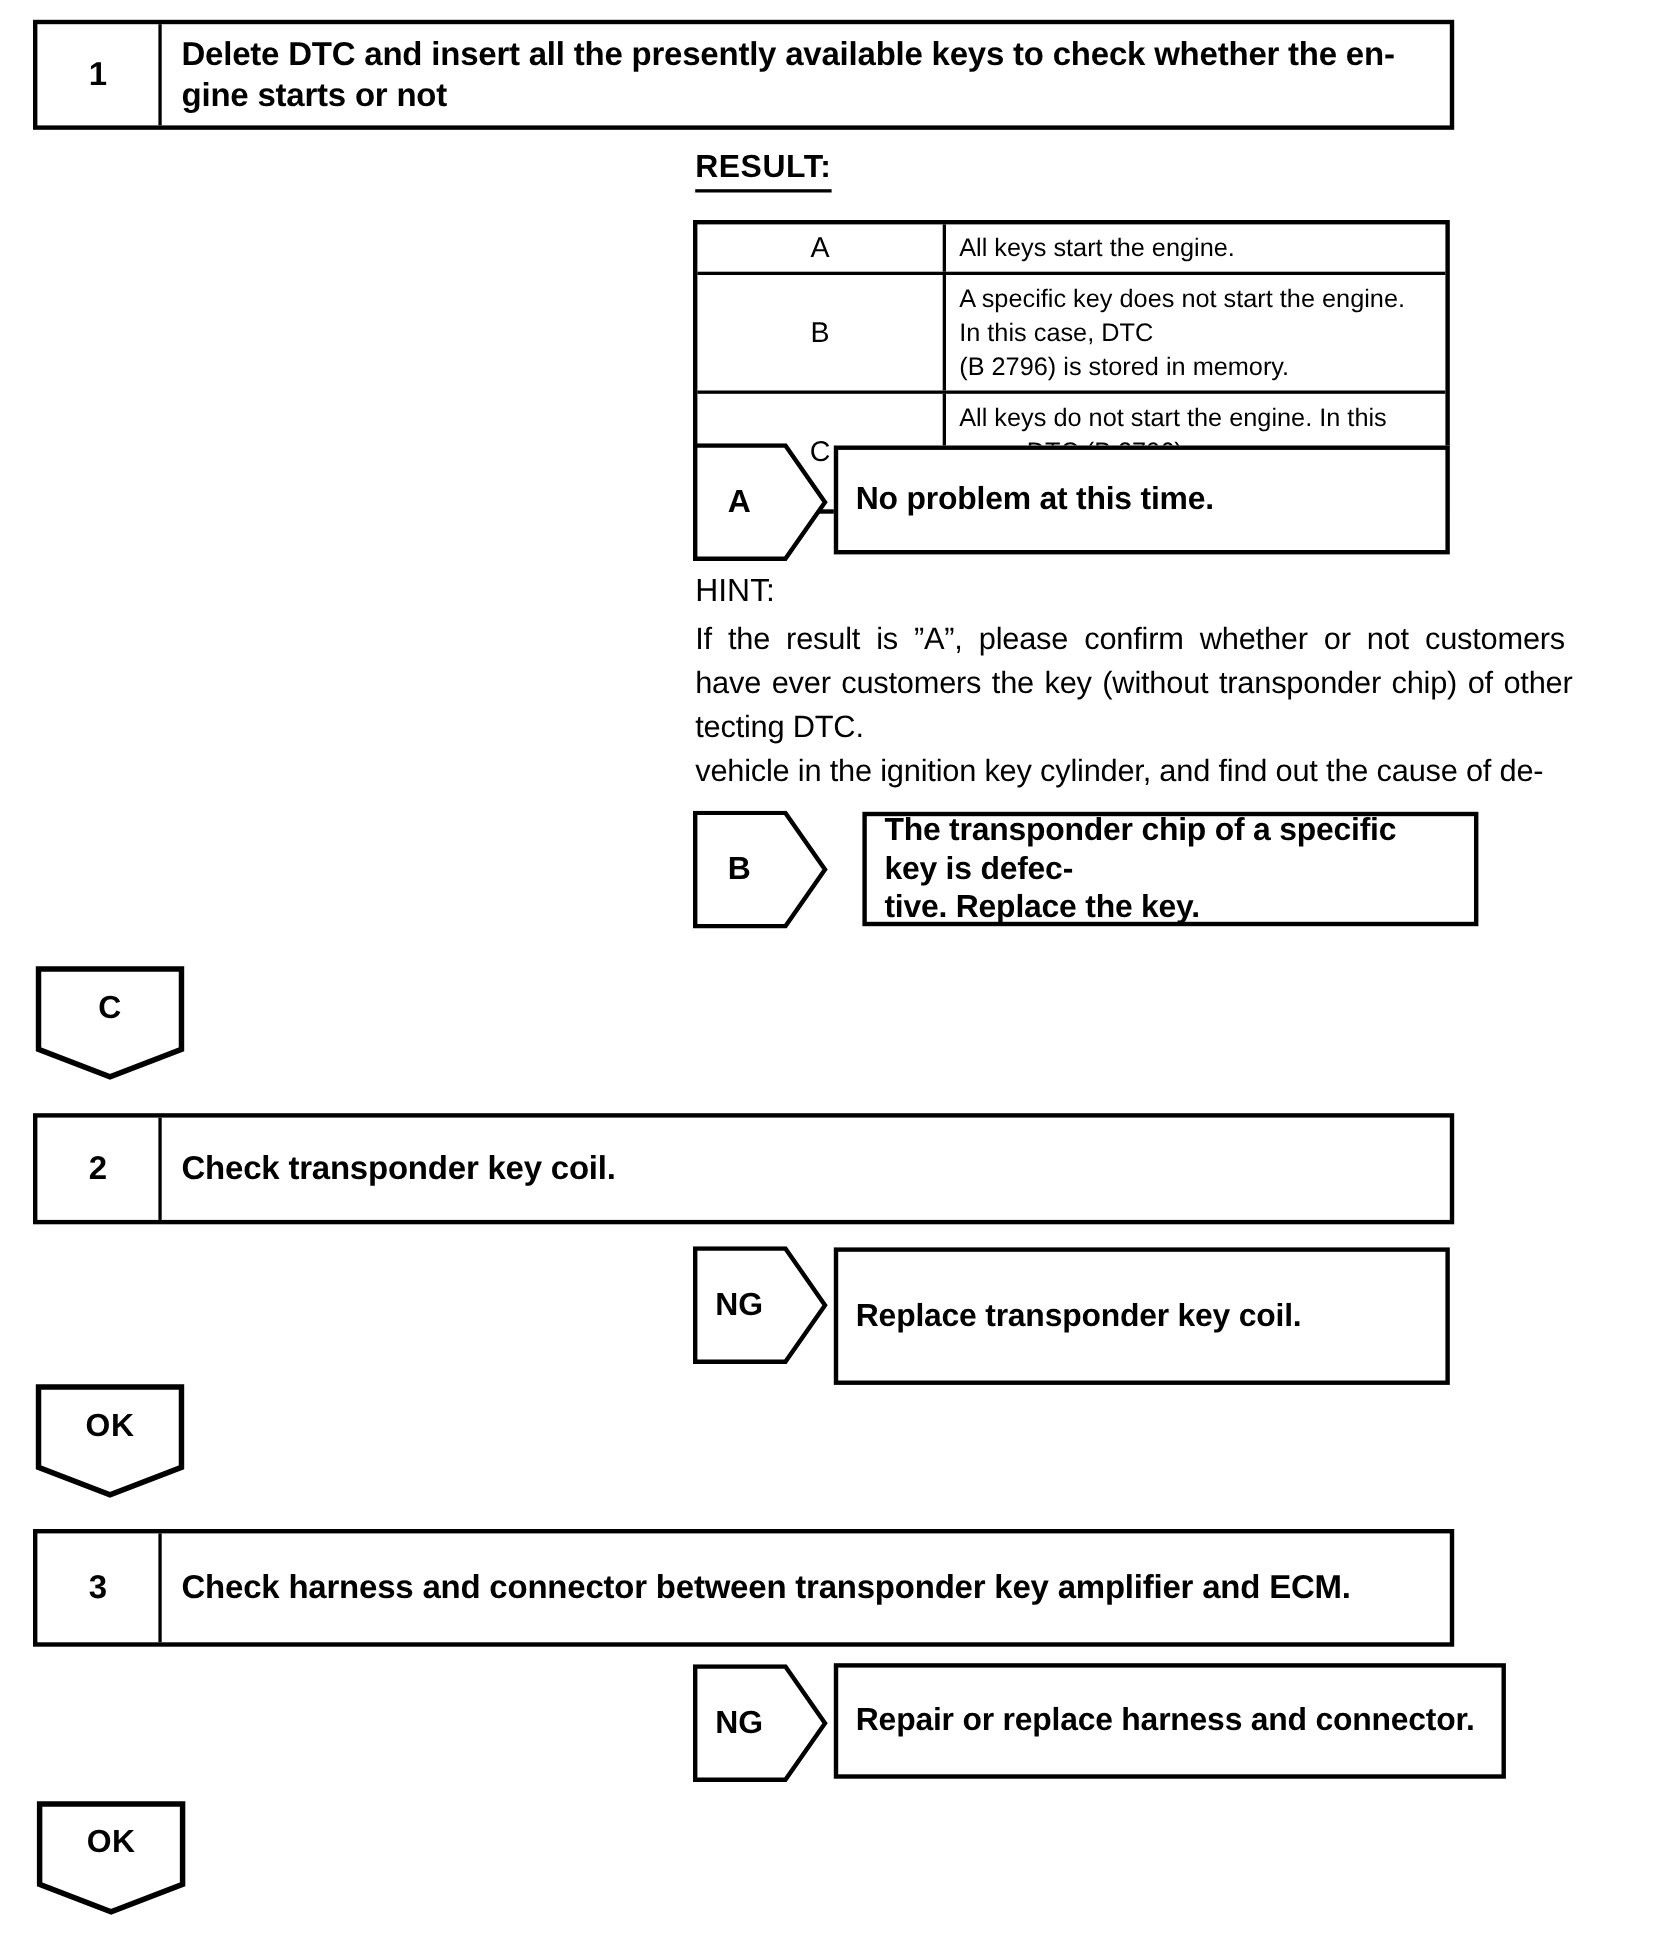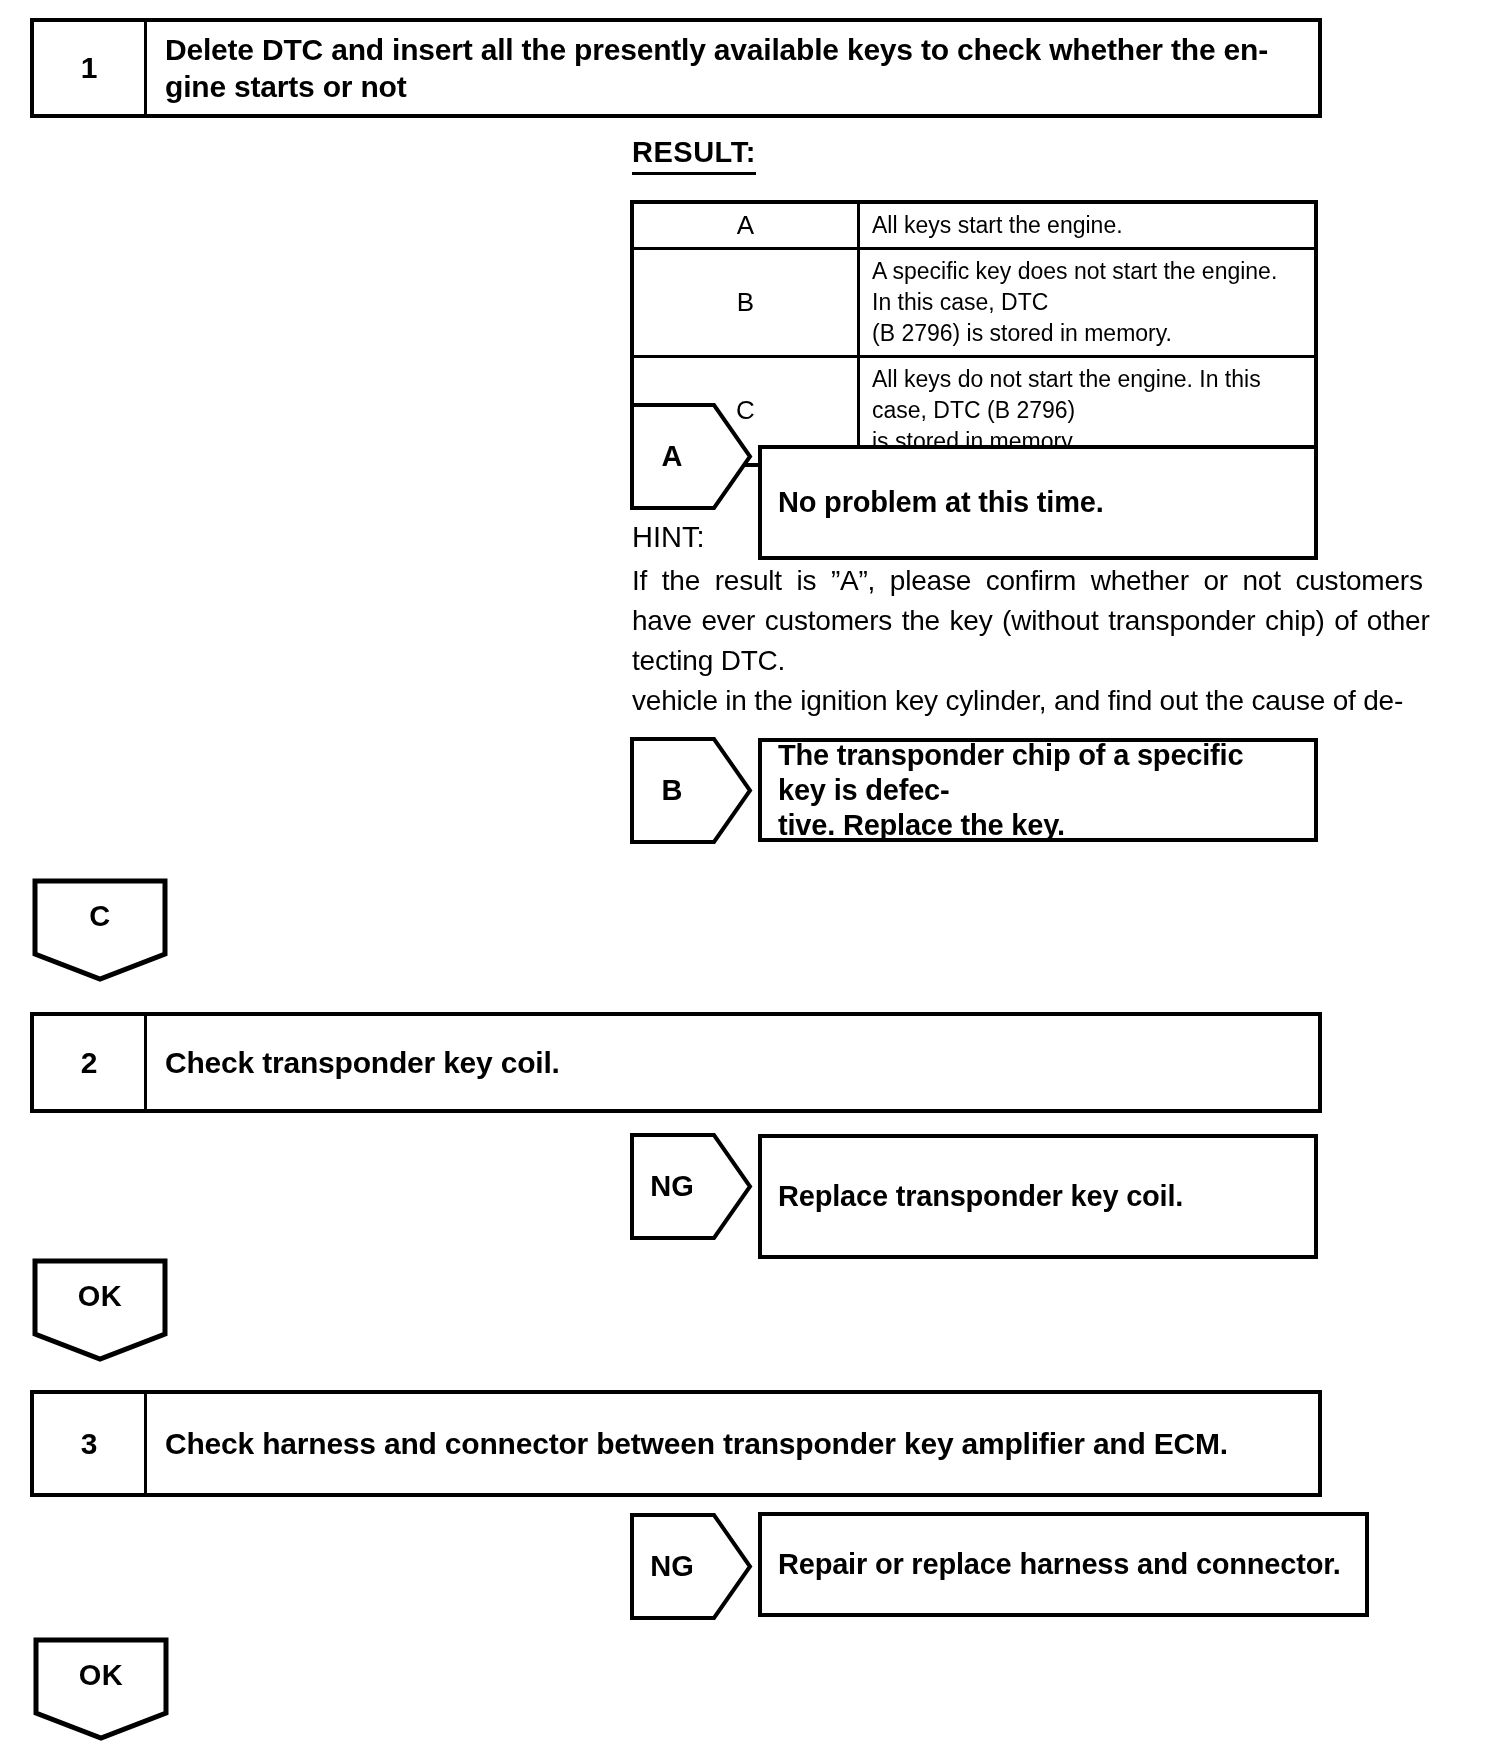--- a/index.html
+++ b/index.html
@@ -60,37 +60,37 @@
 is stored in memory.</div>
   </div>
 </div>
 
 <div class="pent-right" style="left:630px;top:403px;">
   <svg width="123" height="107" viewBox="0 0 123 107">
     <polygon points="2,2 84,2 120,53.5 84,105 2,105" fill="#fff" stroke="#000" stroke-width="4"></polygon>
   </svg>
   <span class="pent-label">A</span>
 </div>
-<div class="action-box" style="left:758px;top:405px;width:560px;height:115px;margin-top:40px;">No problem at this time.</div>
+<div class="action-box" style="left:758px;top:405px;width:560px;height:99px;">No problem at this time.</div>
 
 <div class="hint-label">HINT:</div>
 <div class="hint-body">
   <div class="hint-line sp1">If the result is ”A”, please confirm whether or not customers</div>
   <div class="hint-line sp2">have ever customers the key (without transponder chip) of other</div>
   <div class="hint-line">tecting DTC.</div>
   <div class="hint-line">vehicle in the ignition key cylinder, and find out the cause of de-</div>
 </div>
 
 <div class="pent-right" style="left:630px;top:737px;">
   <svg width="123" height="107" viewBox="0 0 123 107">
     <polygon points="2,2 84,2 120,53.5 84,105 2,105" fill="#fff" stroke="#000" stroke-width="4"></polygon>
   </svg>
   <span class="pent-label">B</span>
 </div>
-<div class="action-box" style="left:758px;top:738px;width:560px;height:104px;">The transponder chip of a specific key is defec-
+<div class="action-box" style="left:784px;top:738px;width:560px;height:104px;">The transponder chip of a specific key is defec-
 tive. Replace the key.</div>
 
 <div class="pent-down" style="left:32px;top:878px;">
   <svg width="136" height="105" viewBox="0 0 136 105">
     <polygon points="3,3 133,3 133,76 68,101 3,76" fill="#fff" stroke="#000" stroke-width="5"></polygon>
   </svg>
   <span class="pent-label">C</span>
 </div>
 
 <div class="step-box" style="top:1012px;height:101px;">

